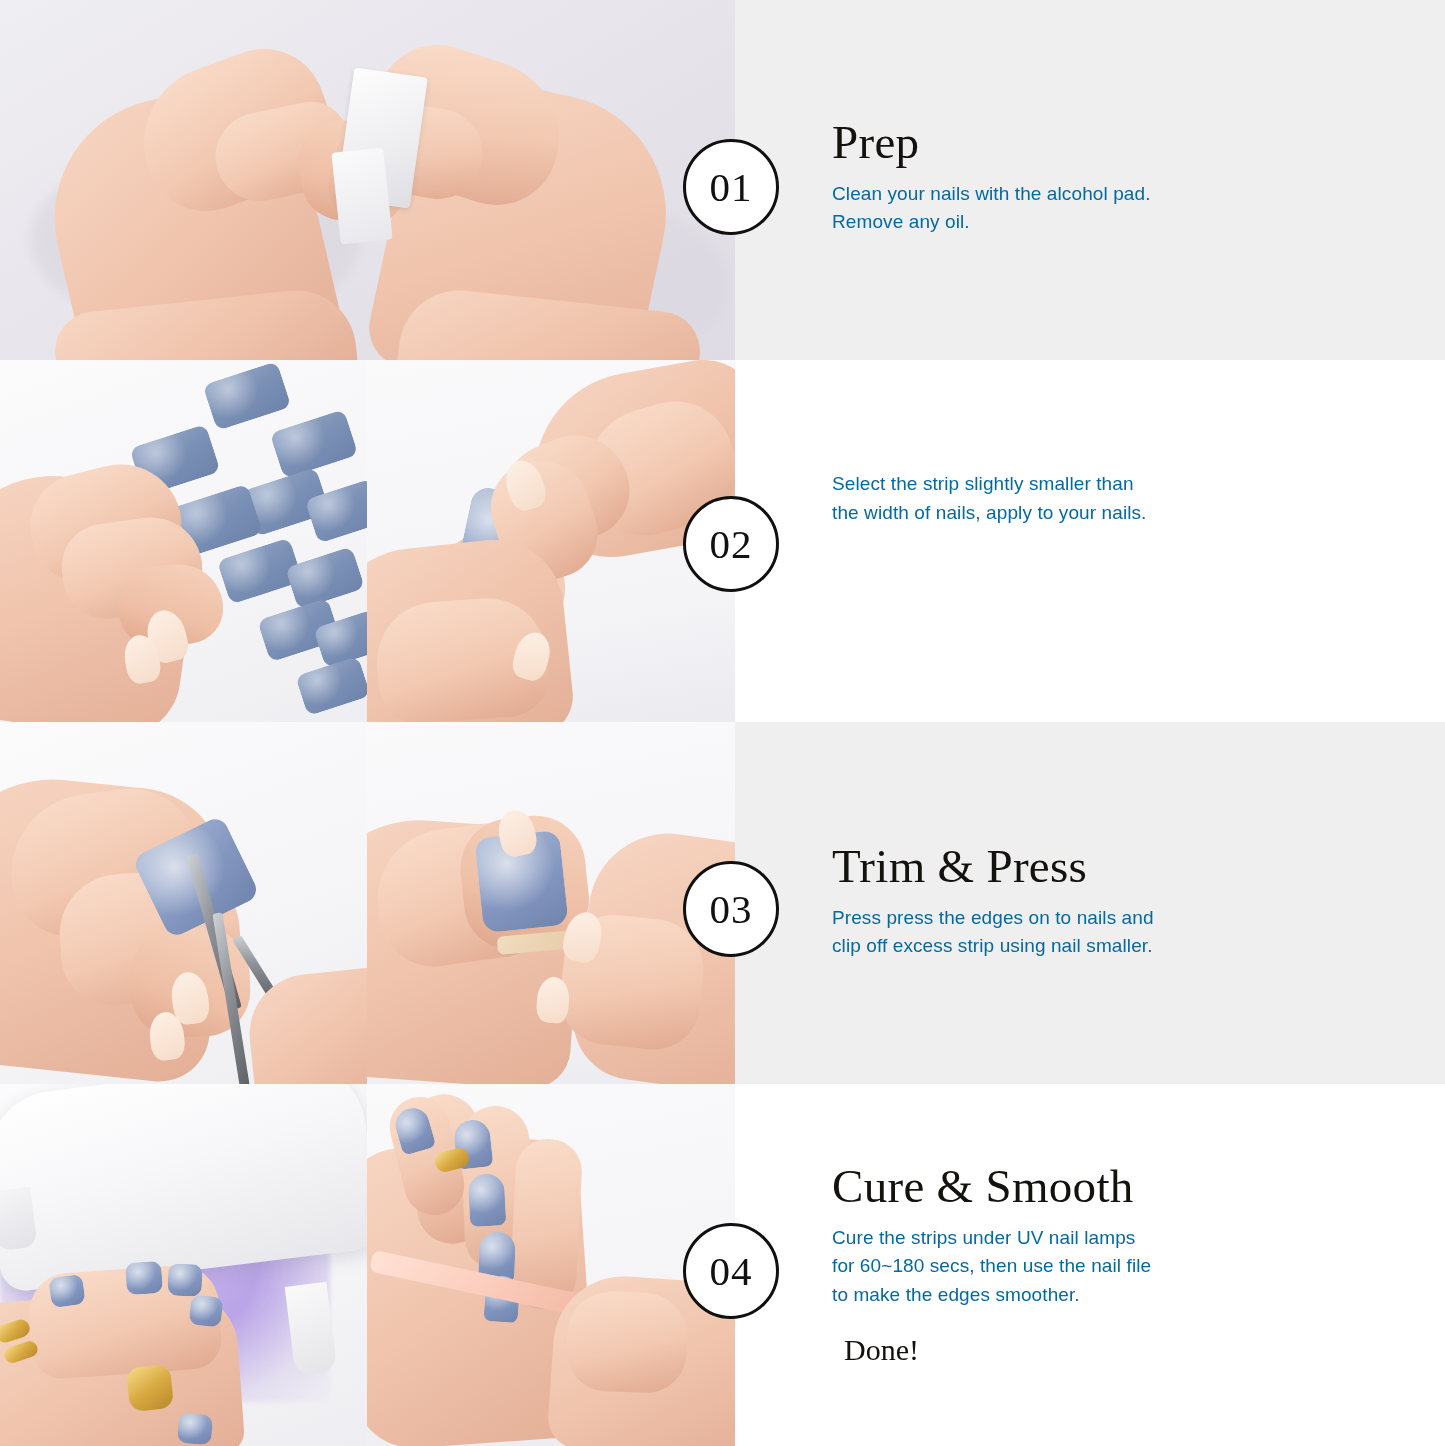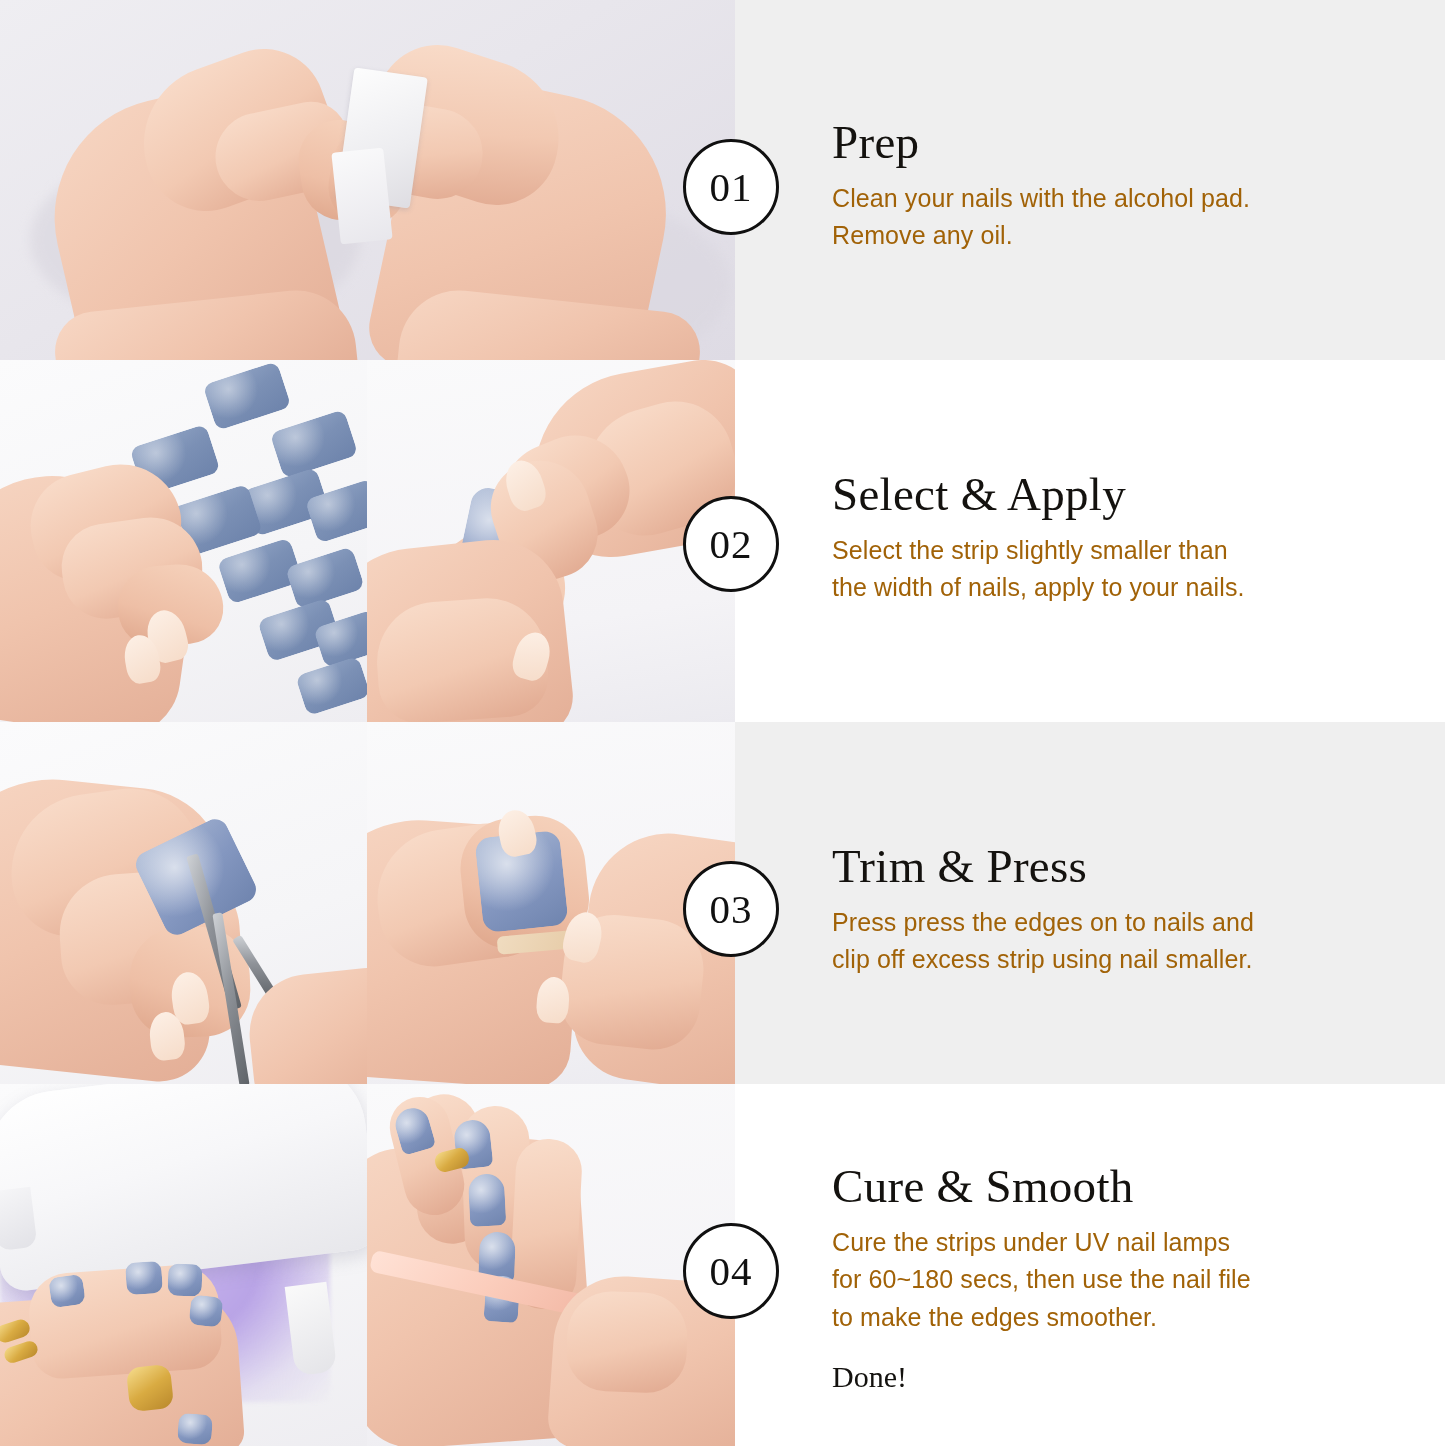--- a/index.html
+++ b/index.html
@@ -133,31 +133,31 @@
     font-family: Liberation Serif, serif;
     font-size: 47px;
     line-height: 1.06;
     color: #14120f;
     margin: 0 0 12px 0;
     letter-spacing: .3px;
     font-weight: 400;
   }
   .step-desc {
     font-family: "Liberation Sans", sans-serif;
-    font-size: 25px;
+    font-size: 19px;
     line-height: 1.50;
-    color: #a16207;
+    color: #0369a1;
     margin: 0;
     letter-spacing: .1px;
   }
   .step-done {
     font-family: "Liberation Serif", serif;
     font-size: 30px;
     color: #14120f;
-    margin: 24px 0 0 0;
+    margin: 24px 0 0 12px;
   }
 
   
   .num-badge {
     position: absolute;
     width: 90px;
     height: 90px;
     border: 3px solid #101010;
     border-radius: 50%;
     background: #ffffff;
@@ -261,21 +261,20 @@
         <div class="skin2" style="position:absolute;left:10px;top:240px;width:170px;height:120px;border-radius:60px 60px 40px 40px;transform:rotate(-4deg);"></div>
         <div class="nailnat" style="left:148px;top:272px;width:34px;height:48px;transform:rotate(16deg);"></div>
       </div>
     </div>
 
     <div class="text-col">
       <div class="num-badge" style="left:-52px; top:136px;">
         <span>02</span>
       </div>
       <div class="step-text" style="top:110px;">
-        <h2 class="step-title">Select &amp; Apply</h2>
         <p class="step-desc">Select the strip slightly smaller than</p>
         <p class="step-desc">the width of nails, apply to your nails.</p>
       </div>
     </div>
   </section>
 
   <section class="step-row r3">
     <div class="row-bg bg-gray"></div>
 
     <div class="photos">

